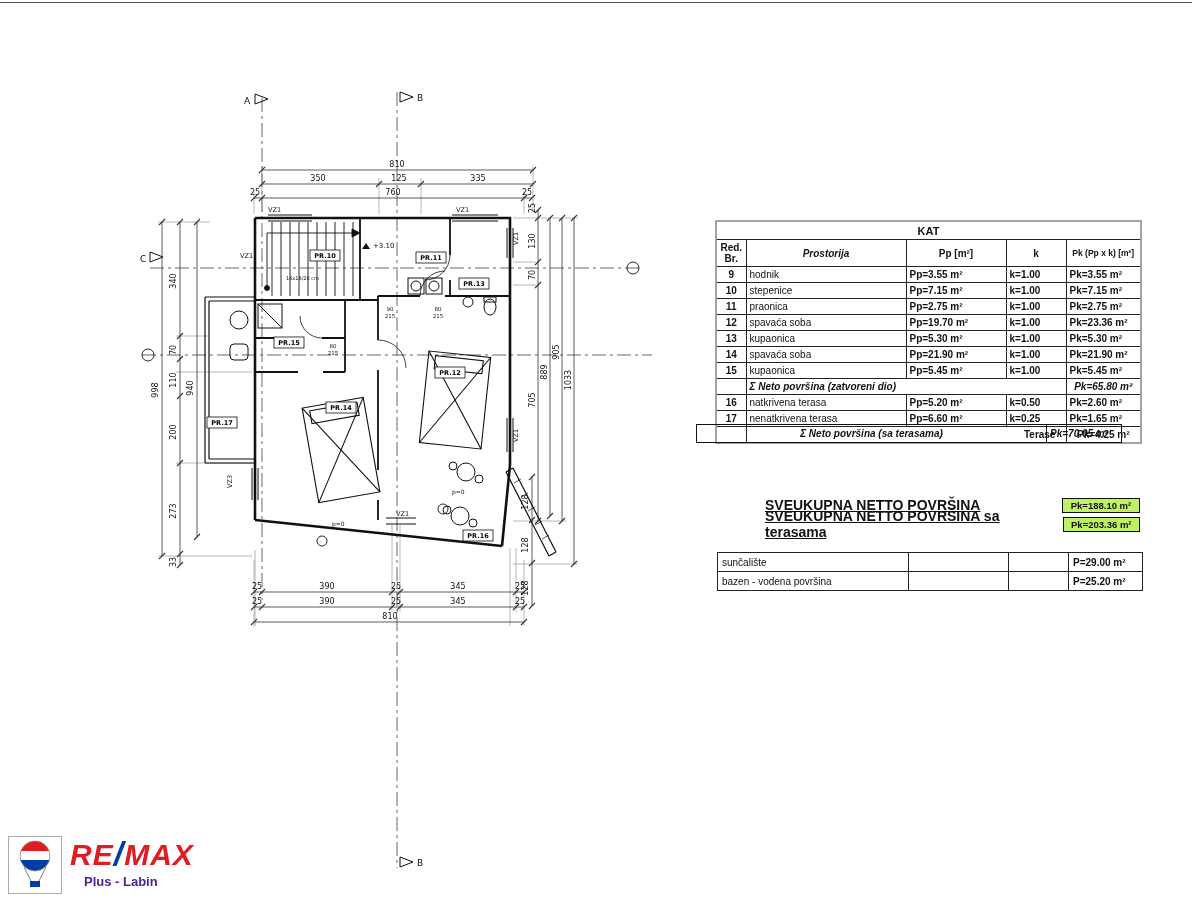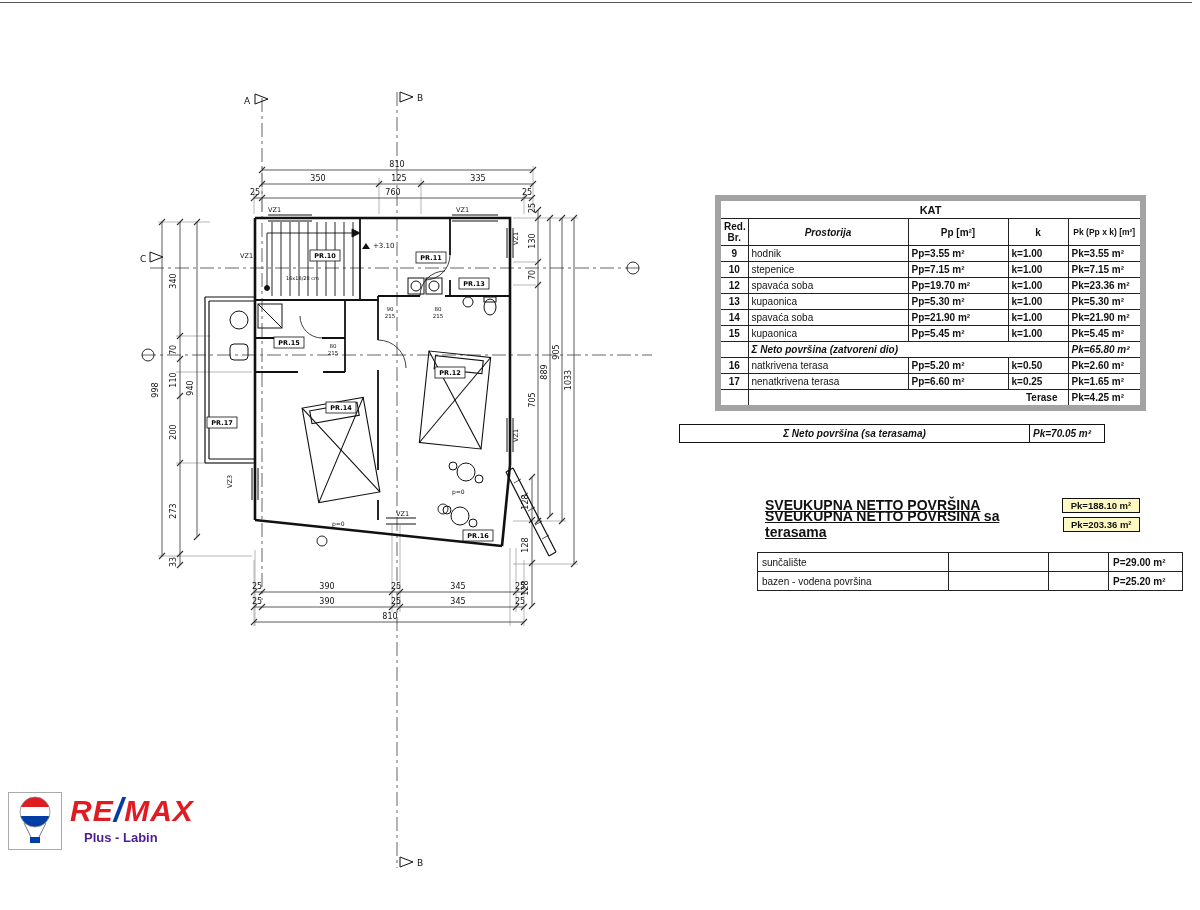--- a/index.html
+++ b/index.html
@@ -3,53 +3,53 @@
 <meta charset="utf-8">
 <style>
   html,body{margin:0;padding:0;background:#e8e8e8;}
   .page{position:relative;width:1200px;height:910px;background:#fff;
         font-family:"Liberation Sans",sans-serif;color:#111;overflow:hidden;}
   .topline{position:absolute;top:2px;left:0;width:1192px;height:1px;background:#555;}
 
   .plan-svg{position:absolute;left:0;top:0;width:1200px;height:910px;}
 
   
-  table.kat{position:absolute;left:715px;top:195px;width:425px;border-collapse:collapse;
-            font-size:10px;color:#111;table-layout:fixed;border:6px solid #a3a3a3;}
+  table.kat{position:absolute;left:715px;top:220px;width:425px;border-collapse:collapse;
+            font-size:10px;color:#111;table-layout:fixed;border:2px solid #a3a3a3;}
   table.kat td{border:1px solid #222;padding:0 3px;height:15px;vertical-align:middle;overflow:hidden;white-space:nowrap;}
   table.kat tr.title-row td{height:17px;text-align:center;font-weight:bold;font-size:11px;}
   table.kat tr.head td{height:26px;text-align:center;font-size:10px;font-weight:bold;}
   table.kat tr.head td.c-name{font-style:italic;}
   td.br{text-align:center;font-weight:bold;}
   td.vb{font-weight:bold;}
-  tr.sub td{font-style:italic;font-weight:bold;}
+  tr.sub td{font-style:italic;font-weight:bold;text-align:center;}
   tr.sub td.lbl{text-align:left;padding-right:10px;}
   tr.terase td.lbl{text-align:right;font-style:normal;}
   td.pkbox{border:1.5px solid #111;}
 
-  table.total{position:absolute;left:679px;top:424px;width:425px;border-collapse:collapse;
+  table.total{position:absolute;left:696px;top:424px;width:425px;border-collapse:collapse;
               font-size:10px;table-layout:fixed;border:1.5px solid #111;}
   table.total td{border:1px solid #111;height:17px;font-weight:bold;font-style:italic;padding:0 3px;white-space:nowrap;}
   table.total td.lbl{text-align:center;}
 
   
   .summary{position:absolute;left:715px;top:496px;width:425px;}
   .sumrow{display:flex;align-items:center;justify-content:space-between;height:18px;margin-bottom:1px;}
   .sumlabel{margin-left:50px;font-weight:bold;font-size:14px;text-decoration:underline;}
   .sumval{display:inline-block;width:76px;border:1px solid #111;text-align:center;
-          font-weight:bold;font-size:9.5px;padding:1px 0;background:#fef9c3;}
+          font-weight:bold;font-size:9.5px;padding:1px 0;background:#bef264;}
 
   
-  table.pool{position:absolute;left:757px;top:552px;width:425px;border-collapse:collapse;
+  table.pool{position:absolute;left:717px;top:552px;width:425px;border-collapse:collapse;
              font-size:10px;table-layout:fixed;border:1.5px solid #111;}
   table.pool td{border:1px solid #222;height:18px;padding:0 4px;white-space:nowrap;}
   table.pool td.pv{font-weight:bold;}
 
   
-  .logo{position:absolute;left:8px;top:792px;display:flex;align-items:flex-start;}
+  .logo{position:absolute;left:8px;top:836px;display:flex;align-items:flex-start;}
   .balloon-box{width:52px;height:56px;border:1px solid #aaa;background:#fff;
                display:flex;align-items:center;justify-content:center;}
   .logo-text{margin-left:8px;}
   .brand{font-size:30px;font-weight:bold;font-style:italic;letter-spacing:1px;line-height:34px;}
   .brand .red{color:#e11b22;}
   .brand .blue{color:#003da5;font-size:34px;}
   .logo-sub{color:#4c1d95;font-size:13px;font-weight:bold;margin-left:14px;margin-top:2px;}
 </style>
 </head>
 <body>
@@ -335,20 +335,27 @@
     <td class="vb">Pk=3.55 m²</td>
         </tr>
   <tr>
     <td class="br">10</td>
     <td>stepenice</td>
     <td class="vb">Pp=7.15 m²</td>
     <td class="vb">k=1.00</td>
     <td class="vb">Pk=7.15 m²</td>
         </tr>
   <tr>
+    <td class="br">11</td>
+    <td>praonica</td>
+    <td class="vb">Pp=2.75 m²</td>
+    <td class="vb">k=1.00</td>
+    <td class="vb">Pk=2.75 m²</td>
+        </tr>
+  <tr>
     <td class="br">12</td>
     <td>spavaća soba</td>
     <td class="vb">Pp=19.70 m²</td>
     <td class="vb">k=1.00</td>
     <td class="vb">Pk=23.36 m²</td>
         </tr>
   <tr>
     <td class="br">13</td>
     <td>kupaonica</td>
     <td class="vb">Pp=5.30 m²</td>

